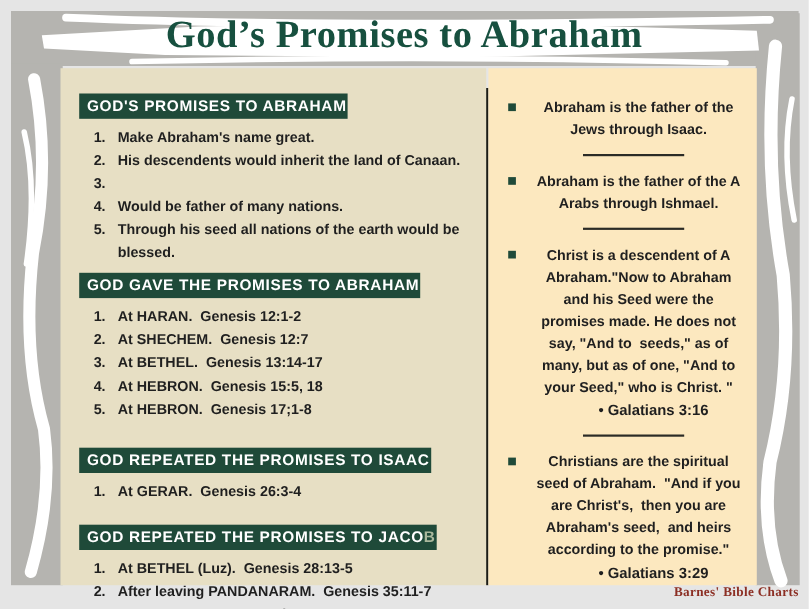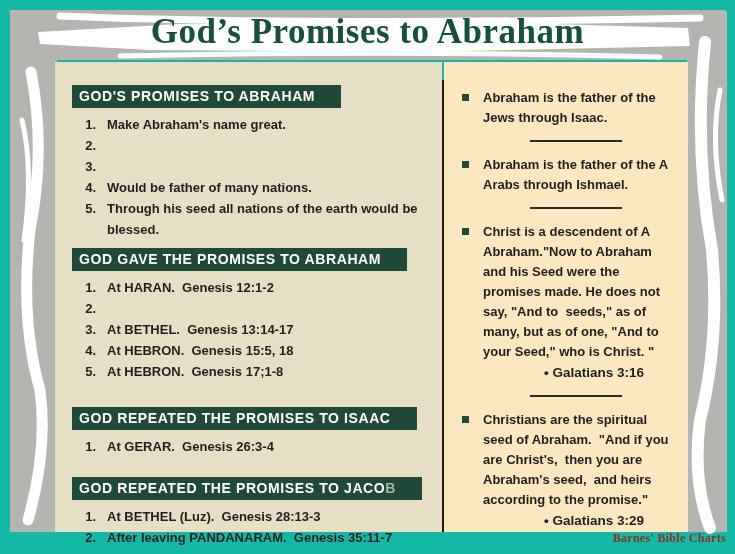--- a/index.html
+++ b/index.html
@@ -1,19 +1,19 @@
 <!DOCTYPE html>
 <html><head>
 <meta charset="utf-8">
 <style>
   html,body{margin:0;padding:0;}
   .page{
     position:relative;
     width:735px;height:554px;
-    background:#14b8a6;
+    background:#e5e5e5;
     font-family:"Liberation Sans", sans-serif;
     overflow:hidden;
   }
   .texture{position:absolute;left:0;top:0;}
   .chart-title{
     position:absolute;left:0;top:12px;width:735px;
     text-align:center;
     font-family:"Liberation Serif", serif;
     font-weight:bold;
     font-size:35px;
@@ -40,21 +40,21 @@
   .sec-m2{margin-top:8px;}
   .sec-m3{margin-top:25px;}
   .sec-m4{margin-top:20px;}
   .sec-header{
     display:inline-block;
     background:#1f4a39;
     color:#ffffff;
     font-weight:bold;
     font-size:14px;
     letter-spacing:0.6px;
-    padding:3px 26px 4px 7px;
+    padding:3px 1px 4px 7px;
     white-space:nowrap;
   }
   .sec-header .overflow-b{
     color:#a9b79c;
     font-weight:bold;
   }
   .sec-list{margin-top:6px;}
   .sec-item{
     display:flex;
     font-size:13px;
@@ -62,21 +62,21 @@
     color:#1f1f1f;
     line-height:21px;
     white-space:pre-wrap;
   }
   .sec-item .num{
     width:24px;
     text-align:right;
     margin-right:11px;
     flex:0 0 auto;
   }
-  .bullet-block{display:flex;}
+  .bullet-block{display:flex;text-align:center;}
   .bullet-sq{
     flex:0 0 auto;
     width:7px;height:7px;
     background:#1f4a39;
     margin:6px 14px 0 4px;
   }
   .bullet-text{
     font-size:13px;
     font-weight:bold;
     color:#1f1f1f;
@@ -129,49 +129,49 @@
   </svg>
 
   <div class="chart-title">God’s Promises to Abraham</div>
 
   <div class="panel-left">
 
     <div class="section">
       <div class="sec-header">GOD'S PROMISES TO ABRAHAM</div>
       <div class="sec-list">
         <div class="sec-item"><span class="num">1.</span><span>Make Abraham's name great.</span></div>
-        <div class="sec-item"><span class="num">2.</span></div>
+        <div class="sec-item"><span class="num">2.</span><span>His descendents would inherit the land of Canaan.</span></div>
         <div class="sec-item"><span class="num">3.</span></div>
         <div class="sec-item"><span class="num">4.</span><span>Would be father of many nations.</span></div>
         <div class="sec-item"><span class="num">5.</span><span>Through his seed all nations of the earth would be blessed.</span></div>
       </div>
     </div>
 
     <div class="section sec-m2">
       <div class="sec-header">GOD GAVE THE PROMISES TO ABRAHAM</div>
       <div class="sec-list">
         <div class="sec-item"><span class="num">1.</span><span>At HARAN.  Genesis 12:1-2</span></div>
-        <div class="sec-item"><span class="num">2.</span></div>
+        <div class="sec-item"><span class="num">2.</span><span>At SHECHEM.  Genesis 12:7</span></div>
         <div class="sec-item"><span class="num">3.</span><span>At BETHEL.  Genesis 13:14-17</span></div>
         <div class="sec-item"><span class="num">4.</span><span>At HEBRON.  Genesis 15:5, 18</span></div>
         <div class="sec-item"><span class="num">5.</span><span>At HEBRON.  Genesis 17;1-8</span></div>
       </div>
     </div>
 
     <div class="section sec-m3">
       <div class="sec-header">GOD REPEATED THE PROMISES TO ISAAC</div>
       <div class="sec-list">
         <div class="sec-item"><span class="num">1.</span><span>At GERAR.  Genesis 26:3-4</span></div>
       </div>
     </div>
 
     <div class="section sec-m4">
       <div class="sec-header"><span>GOD REPEATED THE PROMISES TO JACO</span><span class="overflow-b">B</span></div>
       <div class="sec-list">
-        <div class="sec-item"><span class="num">1.</span><span>At BETHEL (Luz).  Genesis 28:13-3</span></div>
+        <div class="sec-item"><span class="num">1.</span><span>At BETHEL (Luz).  Genesis 28:13-5</span></div>
         <div class="sec-item"><span class="num">2.</span><span>After leaving PANDANARAM.  Genesis 35:11-7</span></div>
         <div class="sec-item"><span class="num">3.</span><span>At BEERSHEBA.  Genesis 46:3-4</span></div>
       </div>
     </div>
 
   </div>
 
   <div class="panel-divider"></div>
 
   <div class="panel-right">

